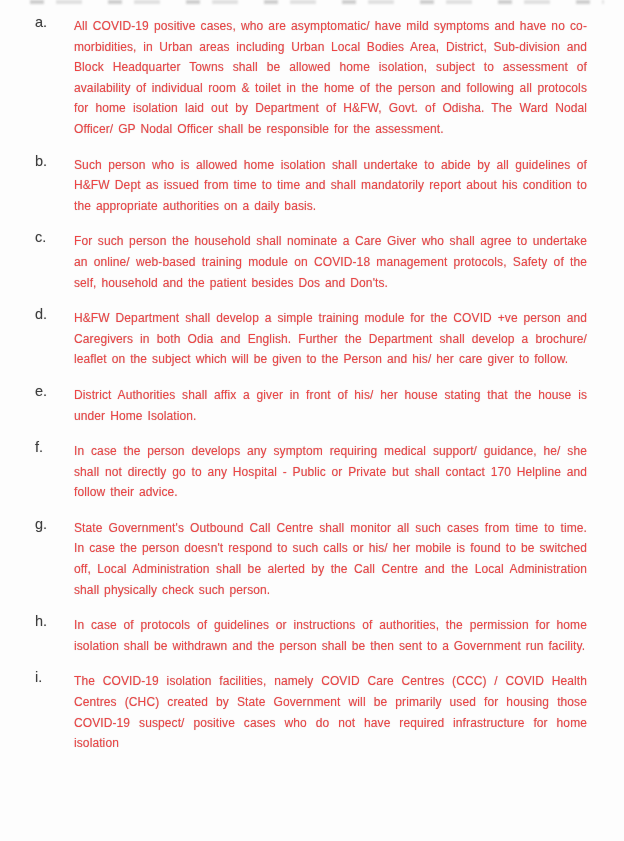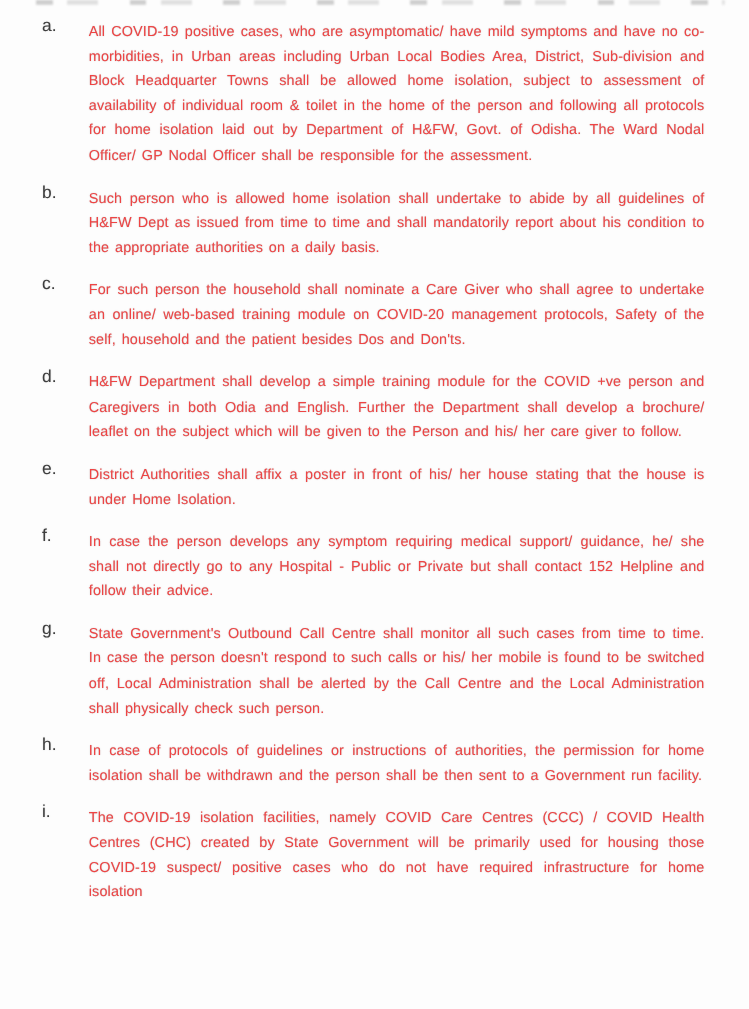--- a/index.html
+++ b/index.html
@@ -78,36 +78,36 @@
       <p class="item-text">All COVID-19 positive cases, who are asymptomatic/ have mild symptoms and have no co-morbidities, in Urban areas including Urban Local Bodies Area, District, Sub-division and Block Headquarter Towns shall be allowed home isolation, subject to assessment of availability of individual room &amp; toilet in the home of the person and following all protocols for home isolation laid out by Department of H&amp;FW, Govt. of Odisha. The Ward Nodal Officer/ GP Nodal Officer shall be responsible for the assessment.</p>
     </div>
 
     <div class="item">
       <span class="item-label">b.</span>
       <p class="item-text">Such person who is allowed home isolation shall undertake to abide by all guidelines of H&amp;FW Dept as issued from time to time and shall mandatorily report about his condition to the appropriate authorities on a daily basis.</p>
     </div>
 
     <div class="item">
       <span class="item-label">c.</span>
-      <p class="item-text">For such person the household shall nominate a Care Giver who shall agree to undertake an online/ web-based training module on COVID-20 management protocols, Safety of the self, household and the patient besides Dos and Don'ts.</p>
+      <p class="item-text">For such person the household shall nominate a Care Giver who shall agree to undertake an online/ web-based training module on COVID-18 management protocols, Safety of the self, household and the patient besides Dos and Don'ts.</p>
     </div>
 
     <div class="item">
       <span class="item-label">d.</span>
       <p class="item-text">H&amp;FW Department shall develop a simple training module for the COVID +ve person and Caregivers in both Odia and English. Further the Department shall develop a brochure/ leaflet on the subject which will be given to the Person and his/ her care giver to follow.</p>
     </div>
 
     <div class="item">
       <span class="item-label">e.</span>
-      <p class="item-text">District Authorities shall affix a poster in front of his/ her house stating that the house is under Home Isolation.</p>
+      <p class="item-text">District Authorities shall affix a giver in front of his/ her house stating that the house is under Home Isolation.</p>
     </div>
 
     <div class="item">
       <span class="item-label">f.</span>
-      <p class="item-text">In case the person develops any symptom requiring medical support/ guidance, he/ she shall not directly go to any Hospital - Public or Private but shall contact 152 Helpline and follow their advice.</p>
+      <p class="item-text">In case the person develops any symptom requiring medical support/ guidance, he/ she shall not directly go to any Hospital - Public or Private but shall contact 170 Helpline and follow their advice.</p>
     </div>
 
     <div class="item">
       <span class="item-label">g.</span>
       <p class="item-text">State Government's Outbound Call Centre shall monitor all such cases from time to time. In case the person doesn't respond to such calls or his/ her mobile is found to be switched off, Local Administration shall be alerted by the Call Centre and the Local Administration shall physically check such person.</p>
     </div>
 
     <div class="item">
       <span class="item-label">h.</span>
       <p class="item-text">In case of protocols of guidelines or instructions of authorities, the permission for home isolation shall be withdrawn and the person shall be then sent to a Government run facility.</p>

